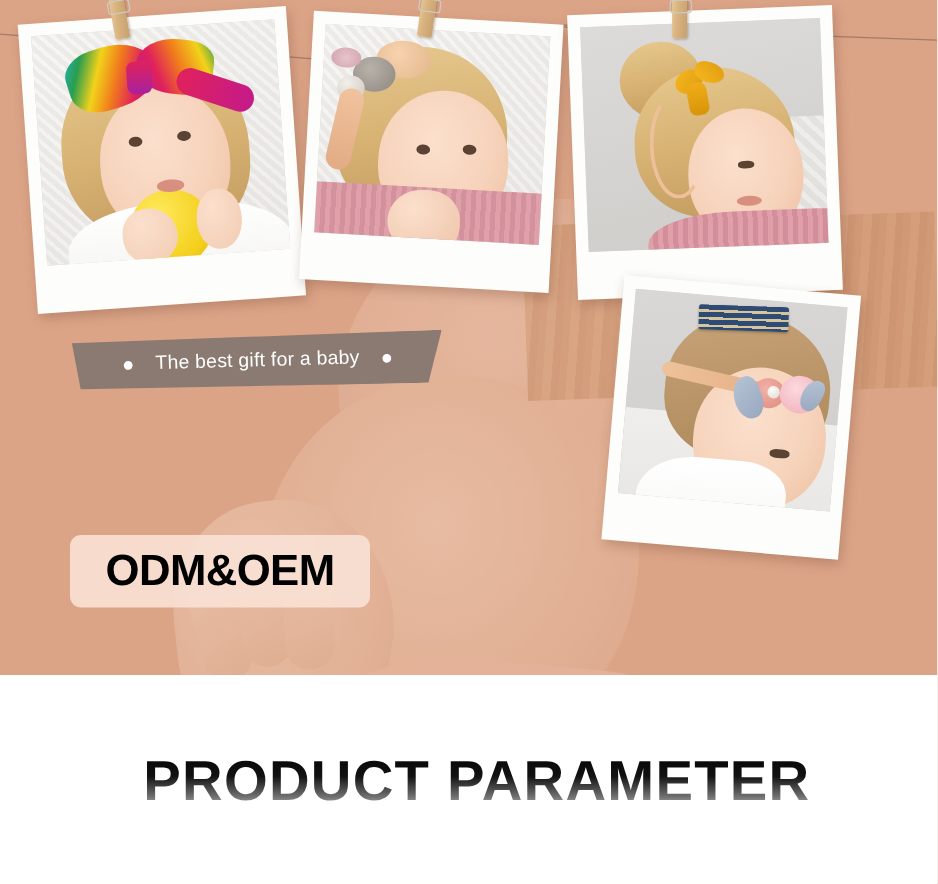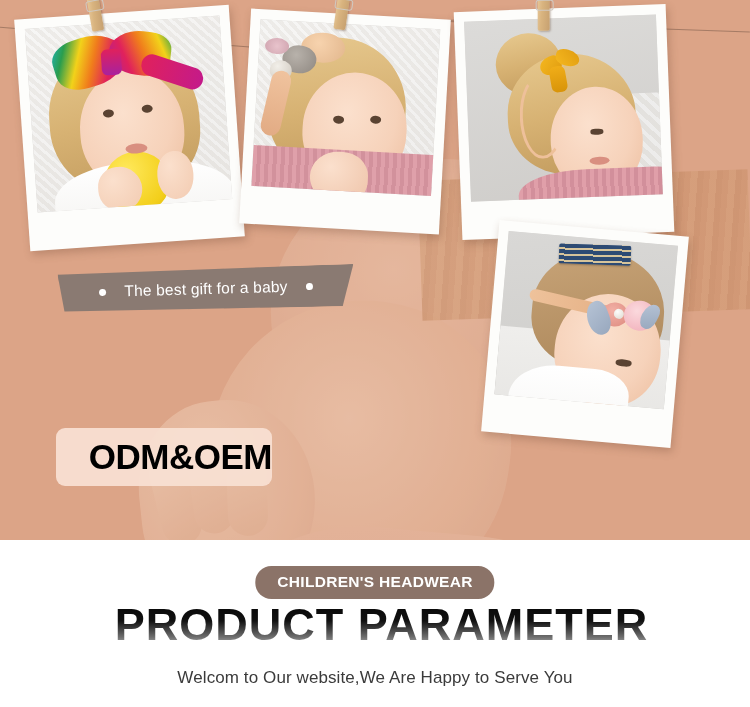--- a/index.html
+++ b/index.html
@@ -210,26 +210,26 @@
     color: #2c2724;
     font-size: 13.2px;
     line-height: 19px;
     z-index: 10;
   }
 
   
   .odm-box {
     position: absolute;
     left: 56px; top: 428px;
-    width: 216px; height: 58px;
+    width: 240px; height: 58px;
     background: rgba(248,225,212,.92);
     border-radius: 9px;
     display: flex;
     align-items: center;
-    justify-content: flex-end;
+    justify-content: center;
     z-index: 10;
   }
   .odm-text {
     font-size: 35px;
     font-weight: 700;
     letter-spacing: -.5px;
     color: #000;
   }
 
   
@@ -444,20 +444,16 @@
     </div>
 
 
     <div class="odm-box">
       <span class="odm-text">ODM&amp;OEM</span>
     </div>
 
   </div>
 
   <div class="bottom">
-    <div class="pill">
-      <span>CHILDREN'S HEADWEAR</span>
-    </div>
     <div class="big-title">PRODUCT PARAMETER</div>
-    <div class="sub-title">Welcom to Our website,We Are Happy to Serve You</div>
   </div>
 
 </div>
 
 </body></html>

